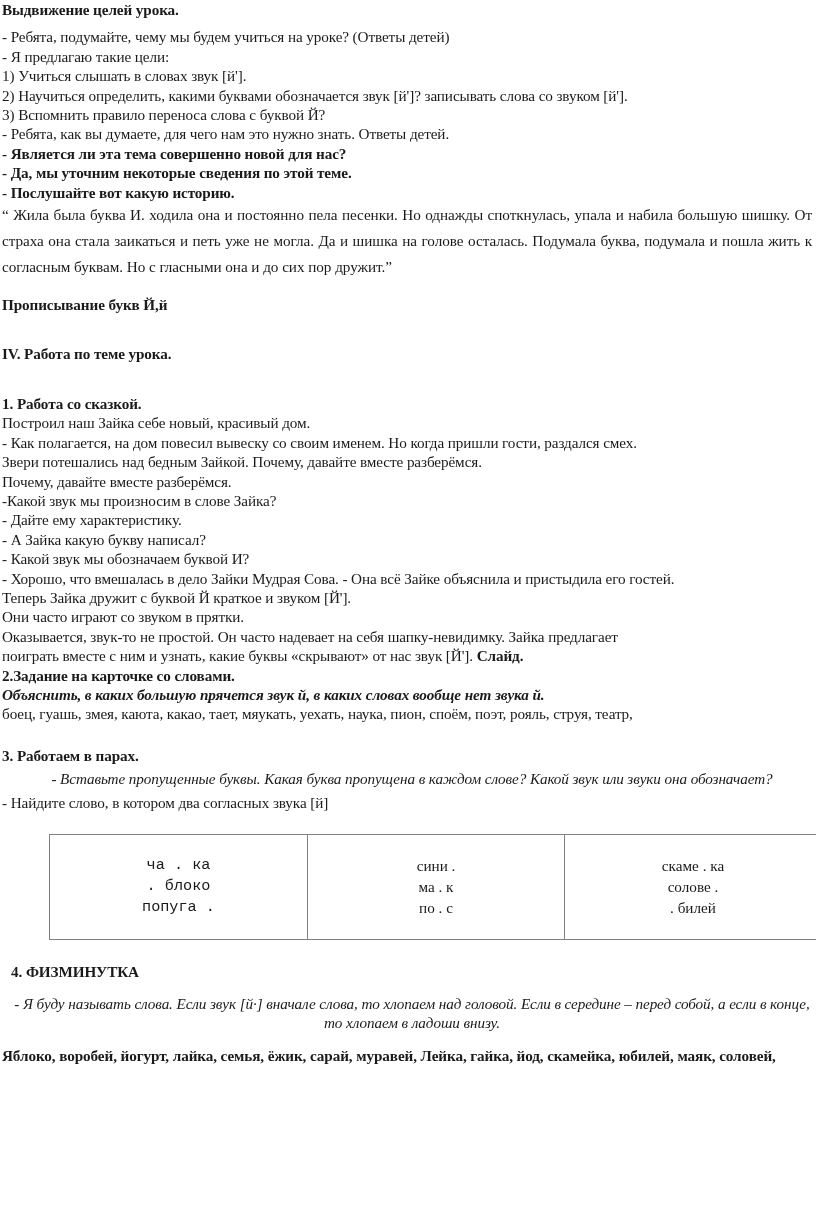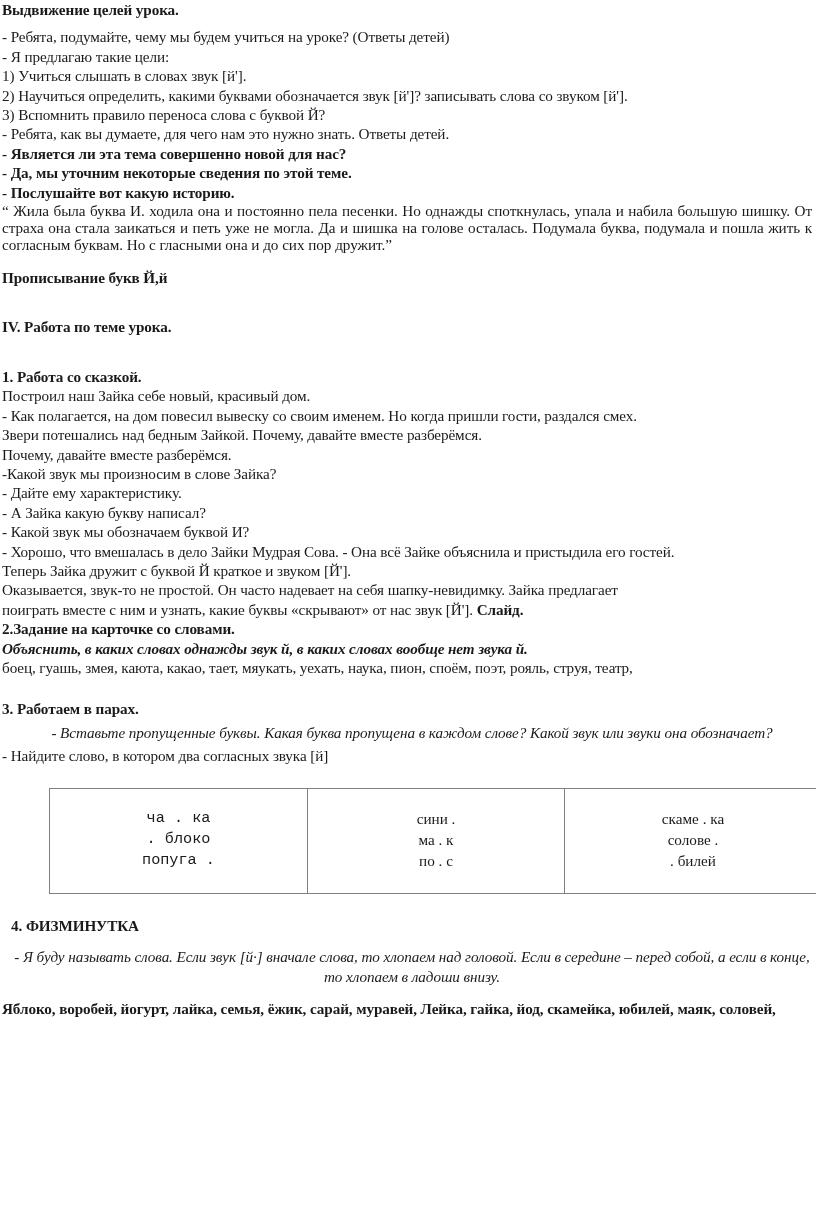--- a/index.html
+++ b/index.html
@@ -34,21 +34,21 @@
   .bi { font-weight: bold; font-style: italic; }
 
   .gap-sm { height: 8px; }
   .gap-md { height: 15px; }
   .gap-lg { height: 22px; }
   .gap-xl { height: 30px; }
 
   
   .para {
     font-size: 15.2px;
-    line-height: 17px;
+    line-height: 26px;
     text-align: justify;
     text-align-last: left;
     margin: 0;
     letter-spacing: -0.05px;
     width: 810px;
   }
   
   .wrap {
     font-size: 15.2px;
     line-height: 19.6px;
@@ -127,26 +127,27 @@
   <div class="ln">Построил наш Зайка себе новый,  красивый дом.</div>
   <div class="ln">- Как полагается, на дом повесил вывеску со своим именем. Но когда пришли гости, раздался смех.</div>
   <div class="ln">Звери потешались над бедным Зайкой.  Почему, давайте вместе разберёмся.</div>
   <div class="ln">Почему, давайте вместе разберёмся.</div>
   <div class="ln">-Какой звук мы произносим в слове Зайка?</div>
   <div class="ln">- Дайте ему характеристику.</div>
   <div class="ln">- А Зайка какую букву написал?</div>
   <div class="ln">- Какой звук мы обозначаем буквой И?</div>
   <div class="ln">- Хорошо, что вмешалась в дело Зайки Мудрая Сова. - Она всё Зайке объяснила и пристыдила его гостей.</div>
   <div class="ln">Теперь Зайка дружит с буквой Й краткое и звуком [Й'].</div>
+  <div class="ln">Они часто играют со звуком в прятки.</div>
   <div class="ln">Оказывается, звук-то не простой. Он часто надевает на себя шапку-невидимку. Зайка предлагает</div>
 
   <div class="ln"><span>поиграть вместе с ним и узнать, какие буквы «скрывают» от нас звук [Й']. </span><span class="b">Слайд.</span></div>
 
   <div class="ln b">2.Задание на карточке  со словами.</div>
-  <div class="ln bi">Объяснить, в каких словах  однажды звук й,  в каких словах вообще нет звука й.</div>
+  <div class="ln bi">Объяснить, в каких большую  прячется звук й,  в каких словах вообще нет звука й.</div>
   <div class="ln">боец,  гуашь,  змея, каюта, какао, тает,  мяукать, уехать, наука, пион, споём, поэт, рояль, струя, театр,</div>
 
   <div class="gap-lg"></div>
 
   <div class="ln b">3. Работаем в парах.</div>
   <div class="wrap">- Вставьте пропущенные буквы. Какая буква пропущена в каждом слове? Какой звук или звуки она обозначает?</div>
   <div class="ln">- Найдите слово, в котором два согласных звука [й]</div>
 
   <div class="gap-lg"></div>
 

